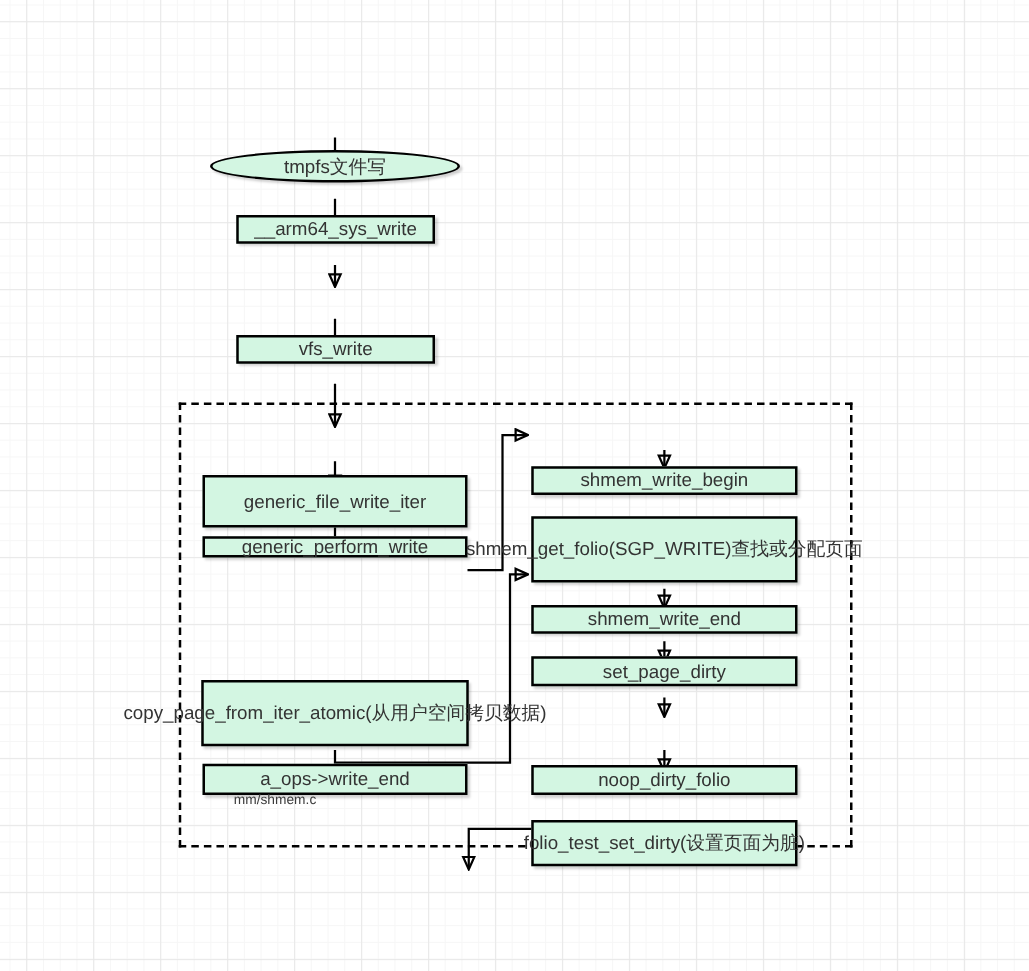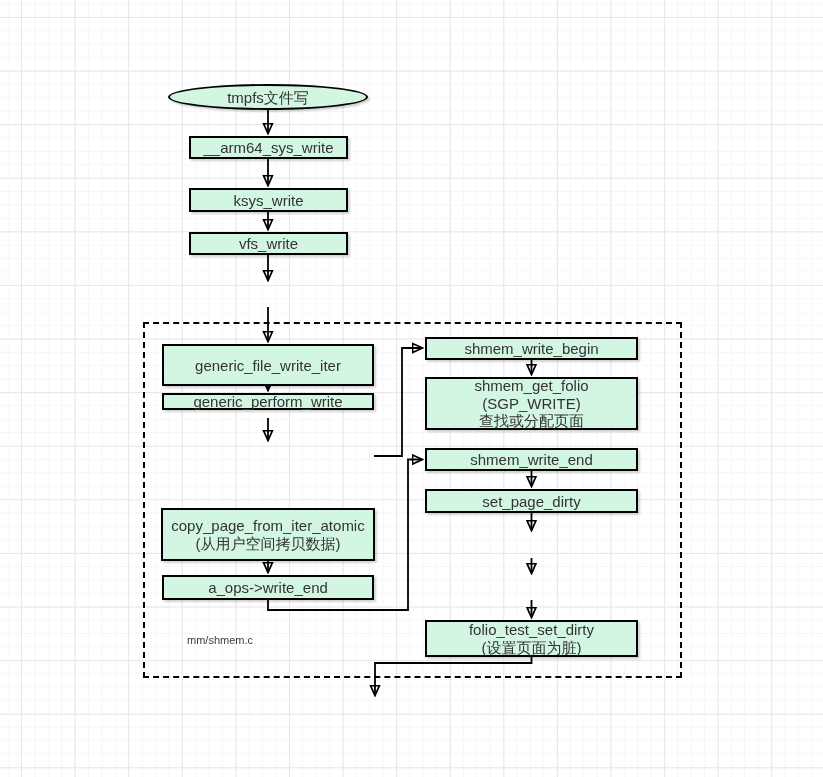--- a/index.html
+++ b/index.html
@@ -35,23 +35,24 @@
     border:2px solid #000;
     color:#333;
     font-size:15px;
     display:flex;
     align-items:center;
     justify-content:center;
     text-align:center;
     box-shadow:2px 2px 2px rgba(0,0,0,0.18);
     white-space:nowrap;
     line-height:1;
+    margin-top:36px;
   }
   .node.multi{
-    flex-direction:column;
+    flex-direction:row;
     justify-content:center;
     text-align:center;
   }
   .node.multi span{display:block;line-height:17.5px;}
   .node.ellipse{
     border-radius:50%;
   }
   .src-label{
     position:absolute;
     color:#3b3b3b;
@@ -91,23 +92,20 @@
   <div class="dashed-group" style="left:143px;top:322px;width:539px;height:356px"></div>
 
   <div class="node ellipse" style="left:168px;top:84px;width:200px;height:26px">
     <span>tmpfs文件写</span>
   </div>
 
   <div class="node" style="left:189px;top:136px;width:159px;height:23px">
     <span>__arm64_sys_write</span>
   </div>
 
-  <div class="node" style="left:189px;top:188px;width:159px;height:24px">
-    <span>ksys_write</span>
-  </div>
 
   <div class="node" style="left:189px;top:232px;width:159px;height:23px">
     <span>vfs_write</span>
   </div>
 
 
   <div class="node" style="left:162px;top:344px;width:212px;height:42px">
     <span>generic_file_write_iter</span>
   </div>
 
@@ -137,20 +135,23 @@
 
   <div class="node" style="left:425px;top:448px;width:213px;height:23px">
     <span>shmem_write_end</span>
   </div>
 
   <div class="node" style="left:425px;top:489px;width:213px;height:24px">
     <span>set_page_dirty</span>
   </div>
 
 
+  <div class="node" style="left:425px;top:576px;width:213px;height:24px">
+    <span>noop_dirty_folio</span>
+  </div>
 
   <div class="node multi" style="left:425px;top:620px;width:213px;height:37px">
     <span>folio_test_set_dirty</span>
     <span>(设置页面为脏)</span>
   </div>
 
   <div class="src-label" style="left:187px;top:634px">mm/shmem.c</div>
 
 
 </div>

